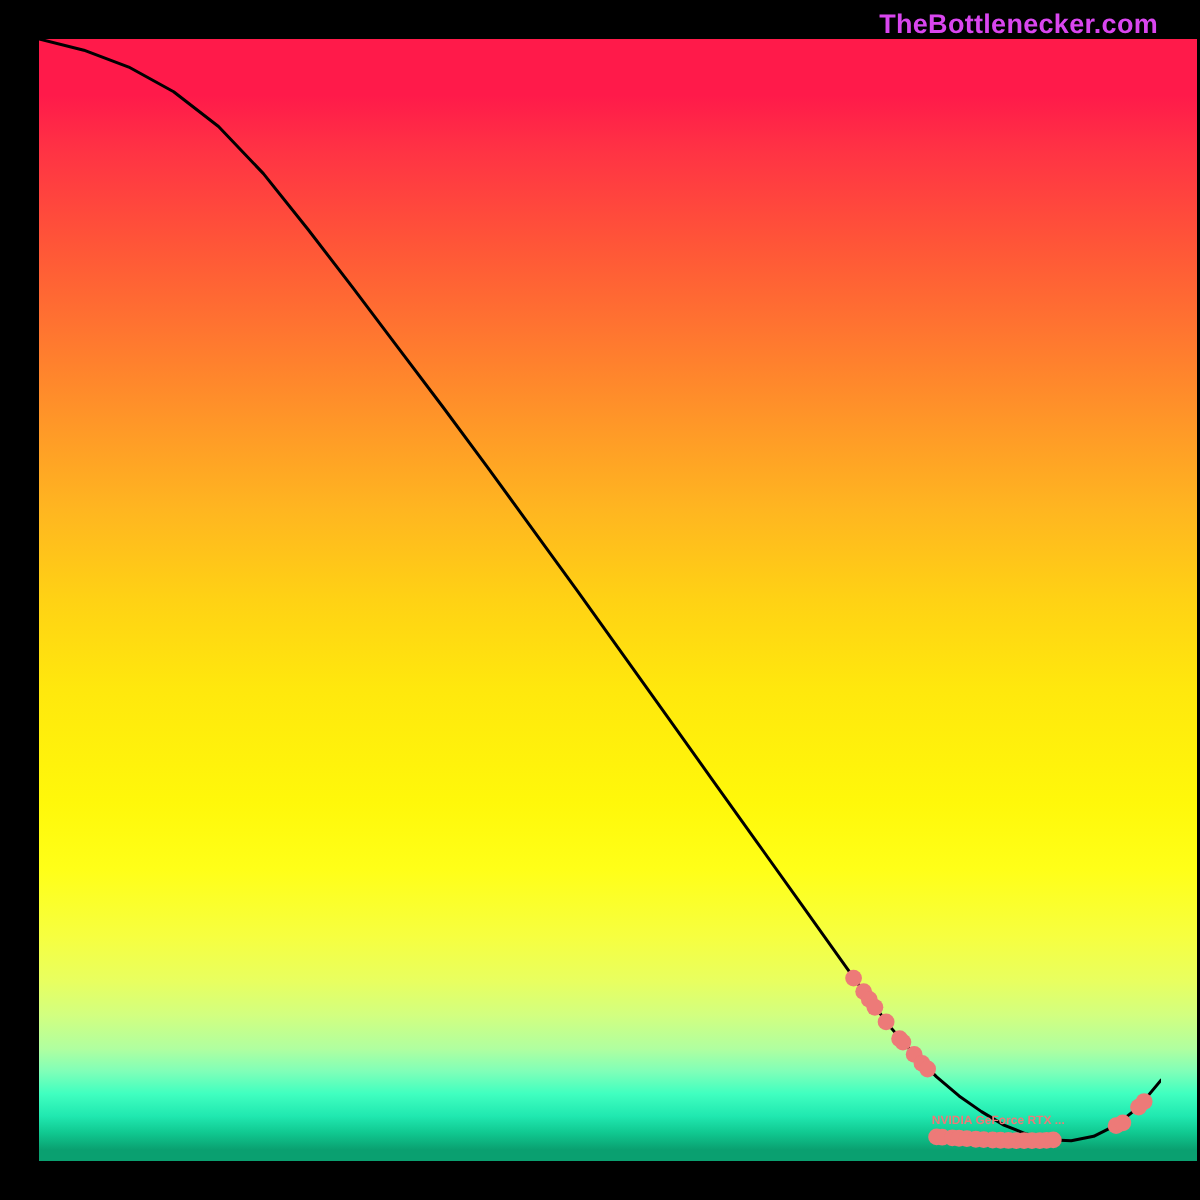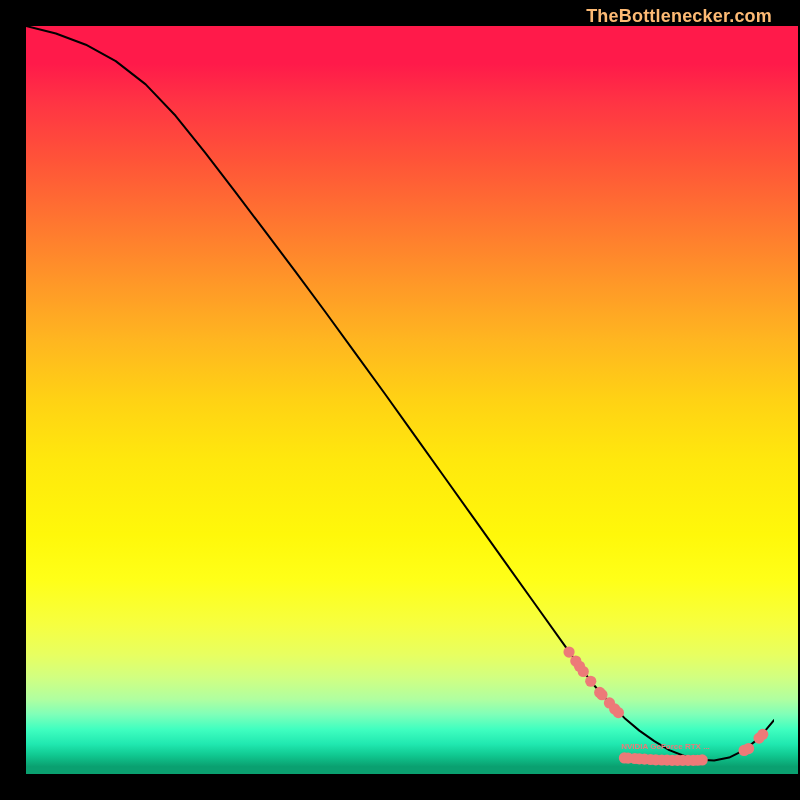--- a/index.html
+++ b/index.html
@@ -52,21 +52,21 @@
       #0aa070 100%
     );
   }
   .attribution {
     position: absolute;
     top: 6px;
     right: 28px;
     font-family: Arial, Helvetica, sans-serif;
     font-size: 18px;
     font-weight: 600;
-    color: #fdba74;
+    color: #d946ef;
     letter-spacing: 0.2px;
   }
   svg.overlay {
     position: absolute;
     left: 0;
     top: 0;
     width: 748px;
     height: 748px;
   }
 </style>

